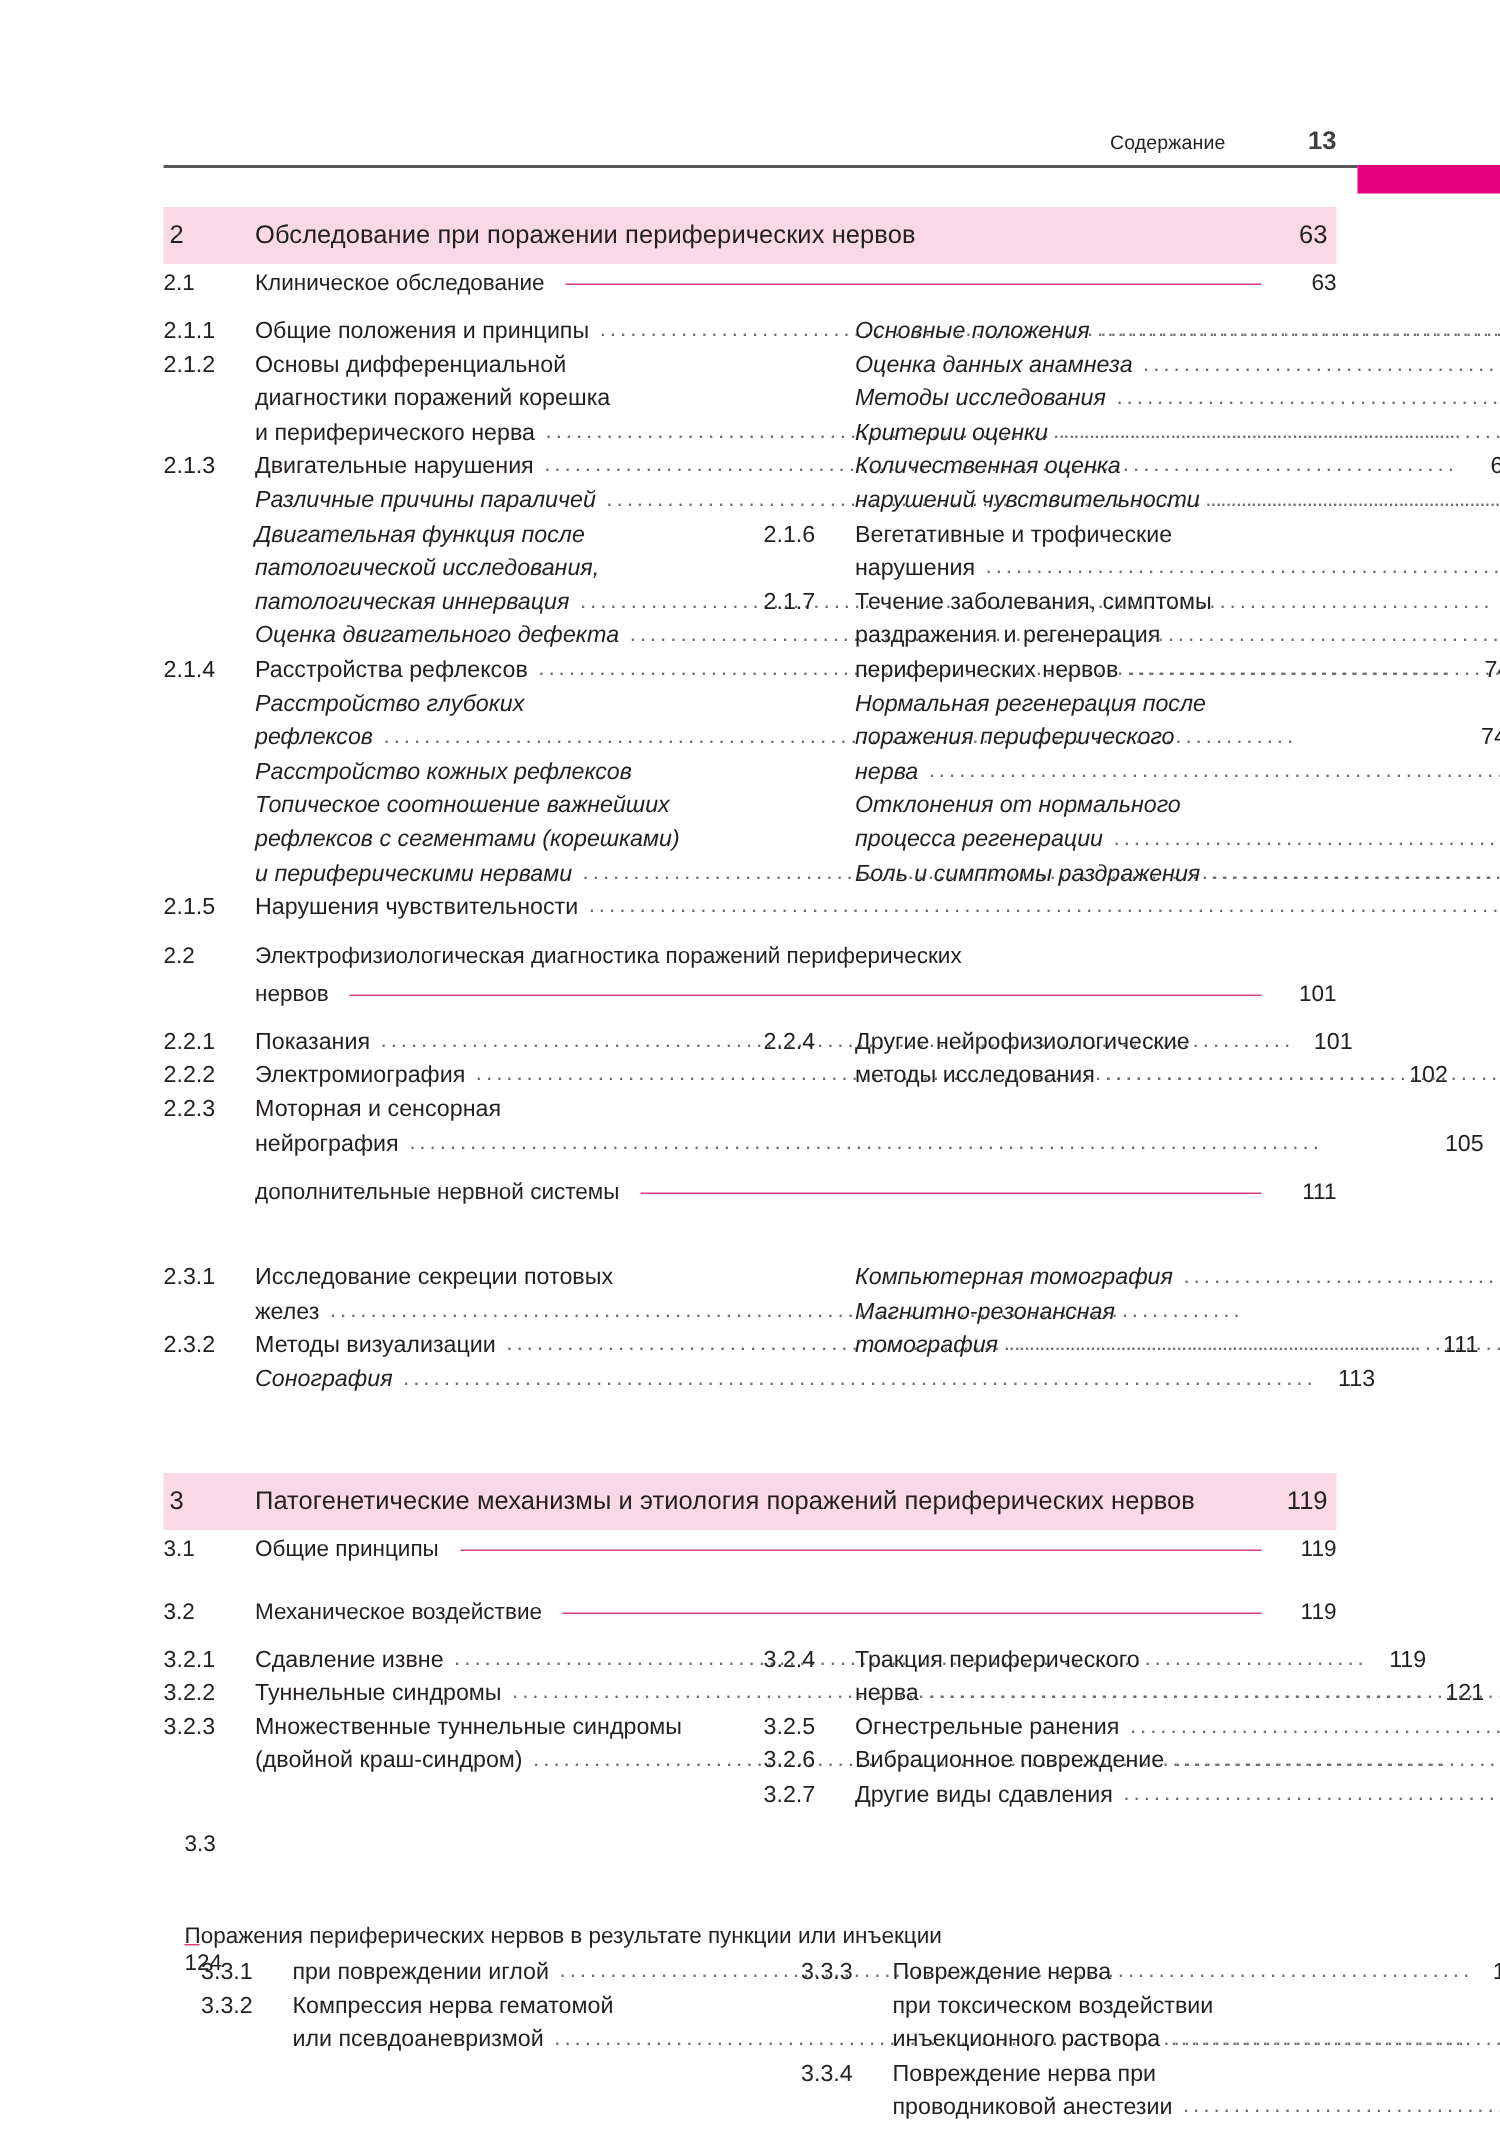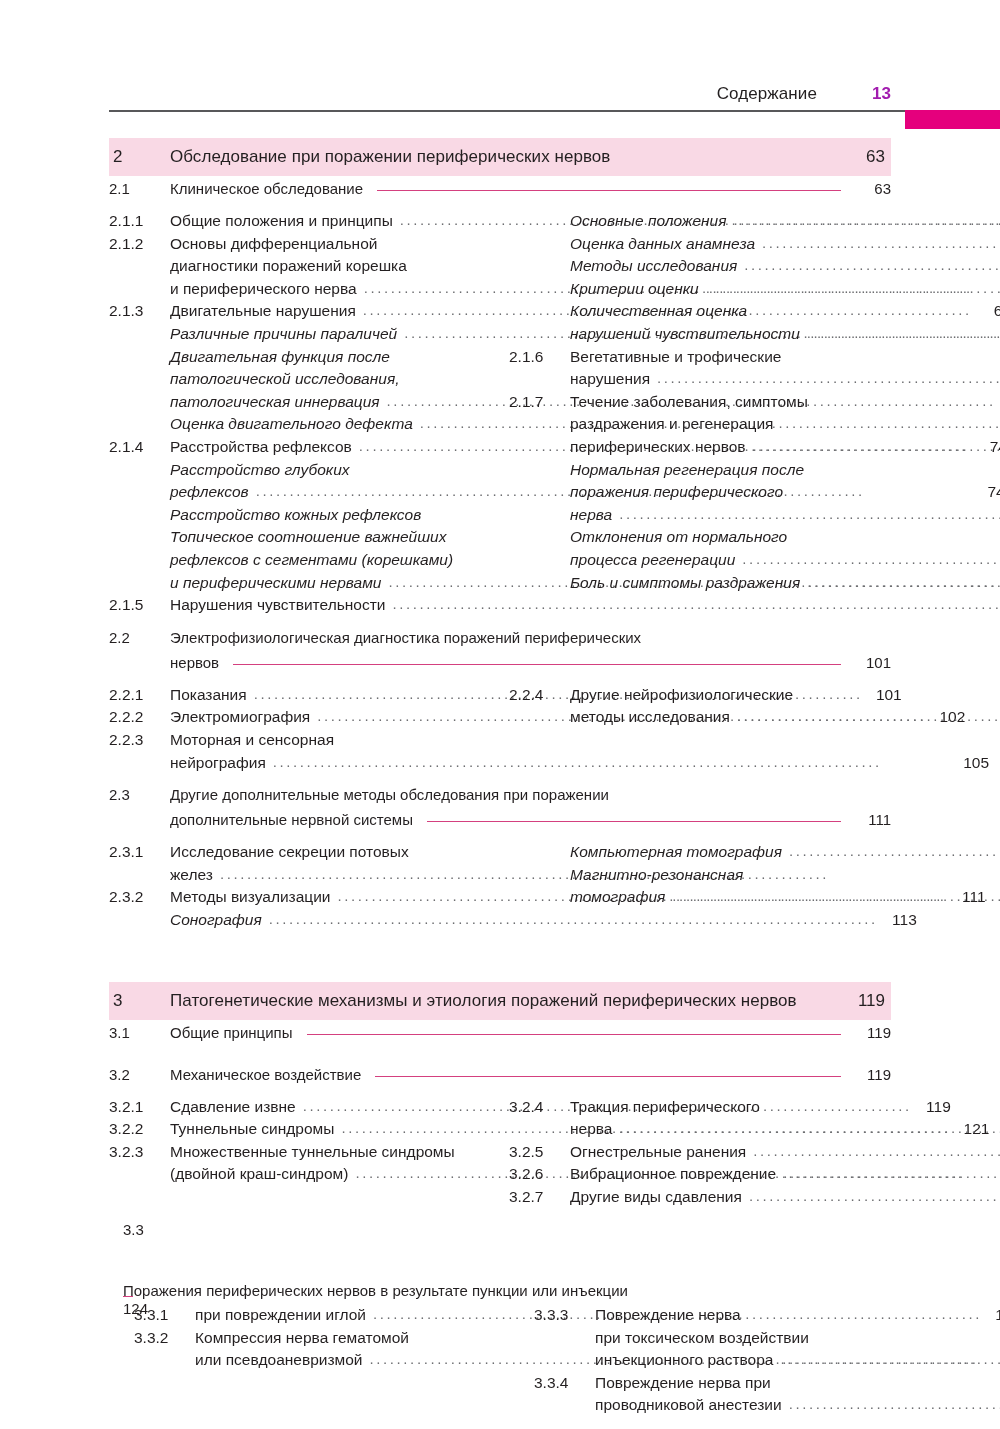--- a/index.html
+++ b/index.html
@@ -16,24 +16,24 @@
   }
 
   
   #running-head {
     position: absolute;
     left: 109px; top: 82px; width: 782px;
     height: 24px;
     display: flex; align-items: center; justify-content: flex-end;
   }
   #running-head .rh-title {
-    font-size: 17px; letter-spacing: .1px; color: #231f20;
+    font-size: 13px; letter-spacing: .1px; color: #231f20;
   }
   #running-head .rh-folio {
-    font-size: 17px; font-weight: 600; color: #a21caf;
+    font-size: 17px; font-weight: 600; color: #404040;
     margin-left: 52px; min-width: 22px; text-align: right;
   }
   #head-rule {
     position: absolute; left: 109px; top: 110px;
     width: 796px; height: 1.6px; background: #58585a;
   }
   #thumb-tab {
     position: absolute; left: 905px; top: 110px;
     width: 95px; height: 19px; background: #e5007d;
   }
@@ -480,26 +480,20 @@
             </div>
             <div class="eline">
               <span class="t">методы исследования</span>
               <span class="dots">..........................................................................................</span>
             </div>
           </div>
         </div>
       </div>
     </div>
     <div class="sec-head" style="top: 786.2px;">
-      <div class="sh-line" style="height: 25px;">
-        <span class="sh-num">2.3</span>
-        <span class="sh-title">Другие дополнительные методы обследования при поражении</span>
-        <span class="sh-fill nofill"></span>
-        <span class="sh-page blank" style="visibility: hidden;">111</span>
-      </div>
       <div class="sh-line" style="height: 27px;">
         <span class="sh-num"></span>
         <span class="sh-title">дополнительные нервной системы</span>
         <span class="sh-fill"></span>
         <span class="sh-page">111</span>
       </div>
     </div>
     <div class="cols" style="top: 841.2px; position: absolute; height: 90.4px;">
       <div class="col left">
         <div class="entry">

